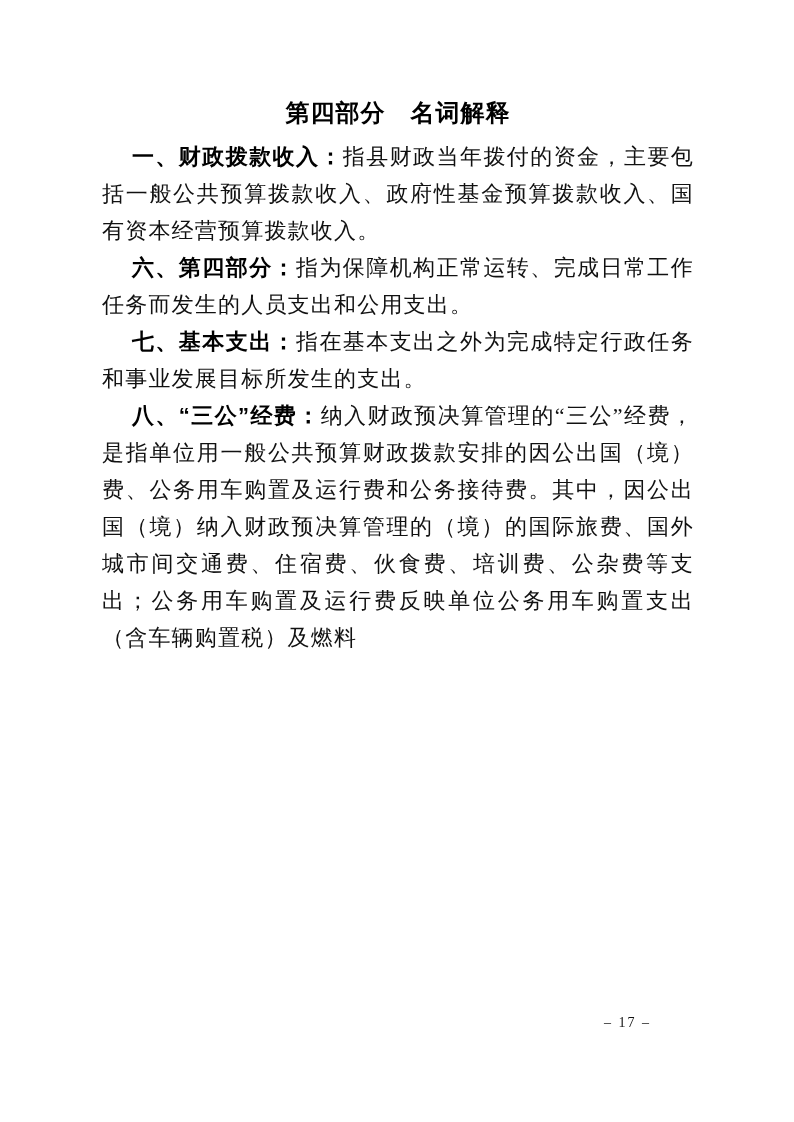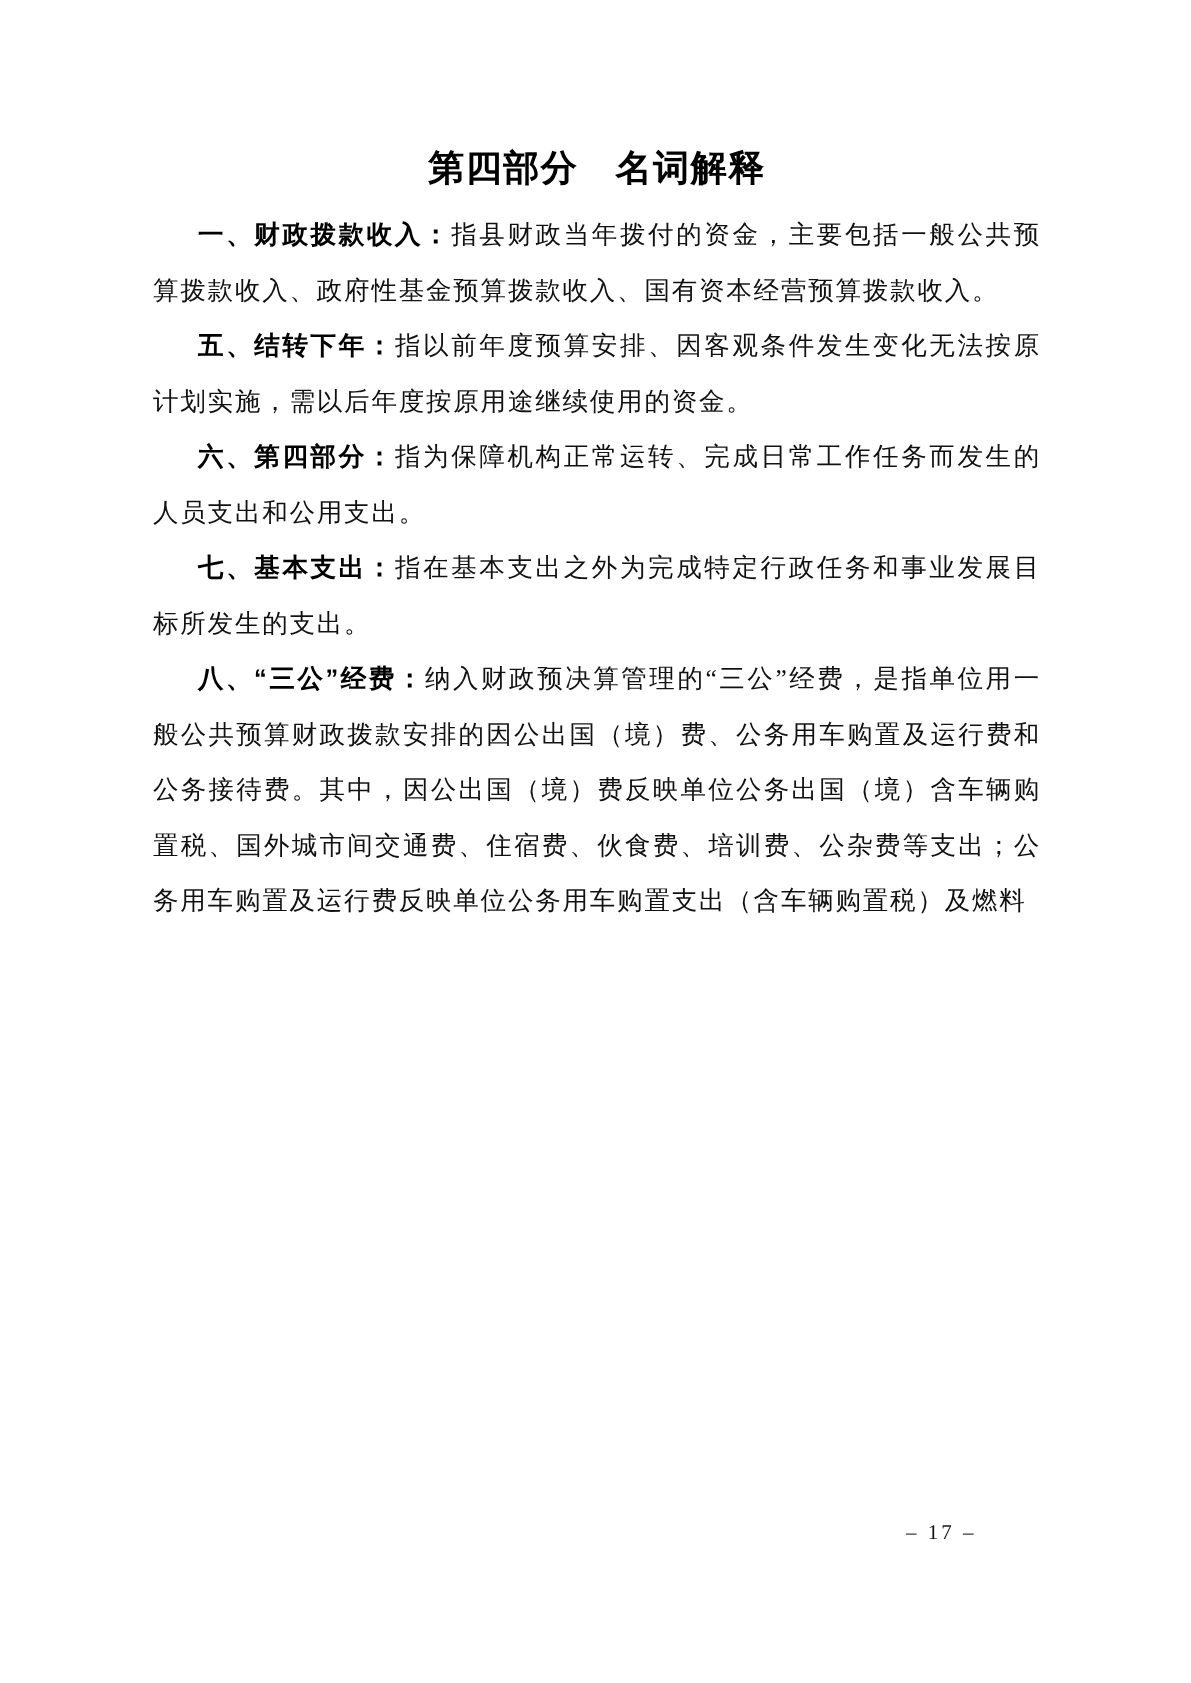--- a/index.html
+++ b/index.html
@@ -27,21 +27,21 @@
     text-align: center;
     font-family: "Liberation Sans", "DejaVu Sans", sans-serif;
     font-weight: bold;
     font-size: 24px;
     line-height: 34px;
     letter-spacing: 1px;
     color: #000000;
   }
   .para {
     margin: 0;
-    font-size: 17px;
+    font-size: 22px;
     line-height: 37px;
     text-align: justify;
     text-justify: inter-ideograph;
     text-indent: 30px;
     letter-spacing: 1.2px;
     color: #111111;
   }
   .term {
     font-family: "Liberation Sans", "DejaVu Sans", sans-serif;
     font-weight: bold;
@@ -64,23 +64,22 @@
 <div class="page">
   <div class="content">
     <h1 class="doc-title">第四部分　名词解释</h1>
     <div>
 
         <p class="para"><span class="term">一、财政拨款收入：</span><span>指县财政当年拨付的资金，主要包括一般公共预算拨款收入、政府性基金预算拨款收入、国有资本经营预算拨款收入。</span></p>
 
 
 
 
-        <p class="para"><span class="term">五、结转下年：</span><span>指以前年度预算安排、因客观条件发生变化无法按原计划实施，需以后年度按原用途继续使用的资金。</span></p>
 
         <p class="para"><span class="term">六、第四部分：</span><span>指为保障机构正常运转、完成日常工作任务而发生的人员支出和公用支出。</span></p>
 
         <p class="para"><span class="term">七、基本支出：</span><span>指在基本支出之外为完成特定行政任务和事业发展目标所发生的支出。</span></p>
 
-        <p class="para"><span class="term">八、“三公”经费：</span><span>纳入财政预决算管理的“三公”经费，是指单位用一般公共预算财政拨款安排的因公出国（境）费、公务用车购置及运行费和公务接待费。其中，因公出国（境）费反映单位公务出国（境）含车辆购置税、国外城市间交通费、住宿费、伙食费、培训费、公杂费等支出；公务用车购置及运行费反映单位公务用车购置支出（含车辆购置税）及燃料</span></p>
+        <p class="para"><span class="term">八、“三公”经费：</span><span>纳入财政预决算管理的“三公”经费，是指单位用一般公共预算财政拨款安排的因公出国（境）费、公务用车购置及运行费和公务接待费。其中，因公出国（境）纳入财政预决算管理的（境）的国际旅费、国外城市间交通费、住宿费、伙食费、培训费、公杂费等支出；公务用车购置及运行费反映单位公务用车购置支出（含车辆购置税）及燃料</span></p>
       </div>
   </div>
   <div class="page-footer">– 17 –</div>
 </div>
 
 </body></html>

